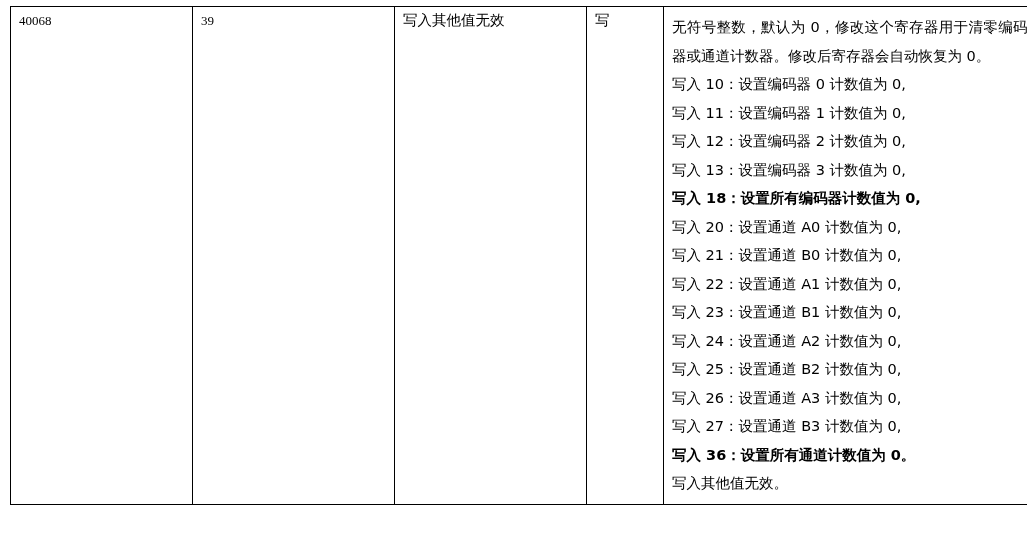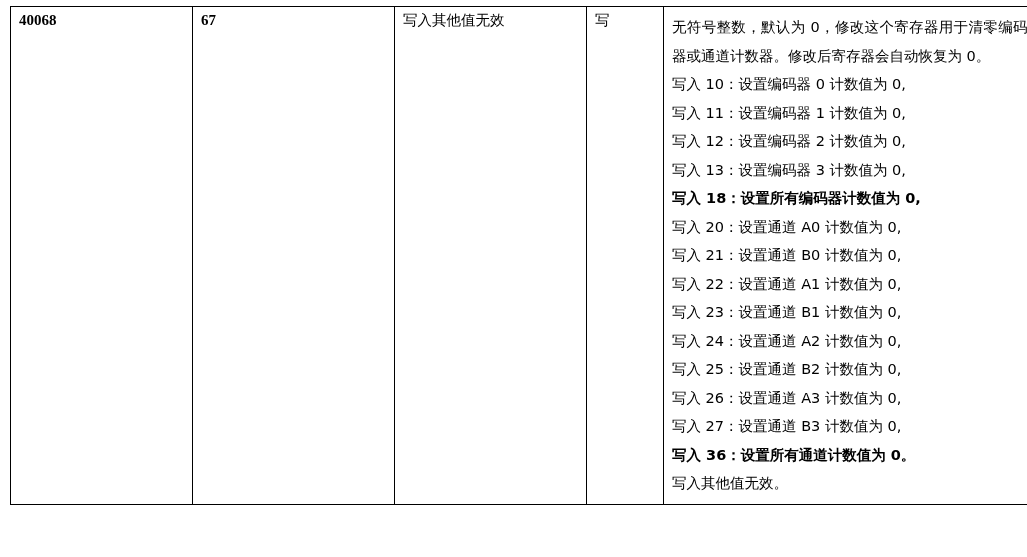--- a/index.html
+++ b/index.html
@@ -34,22 +34,21 @@
     line-height: 1.0;
   }
   td.c-addr { width: 165px; }
   td.c-index { width: 185px; }
   td.c-name { width: 175px; }
   td.c-rw { width: 60px; }
   td.c-desc { width: 400px; }
 
   .addr-text, .index-text {
     font-family: "Liberation Serif", serif;
-    font-size: 15px;
-    font-weight: bold;
+    font-size: 13px;
   }
   .name-text, .rw-text {
     font-family: "DejaVu Sans", sans-serif;
     font-size: 14.5px;
   }
   .desc {
     font-family: "DejaVu Sans", sans-serif;
     font-size: 14.5px;
     line-height: 28.5px;
   }
@@ -69,21 +68,21 @@
 <body>
 
 <div class="page">
   <table class="reg-table">
     <tbody>
       <tr>
         <td class="c-addr">
           <span class="addr-text">40068</span>
         </td>
         <td class="c-index">
-          <span class="index-text">67</span>
+          <span class="index-text">39</span>
         </td>
         <td class="c-name">
           <span class="name-text">写入其他值无效</span>
         </td>
         <td class="c-rw">
           <span class="rw-text">写</span>
         </td>
         <td class="c-desc">
           <div class="desc">
             <div class="para">无符号整数，默认为 0，修改这个寄存器用于清零编码器计数器或通道计数器。修改后寄存器会自动恢复为 0。</div>

